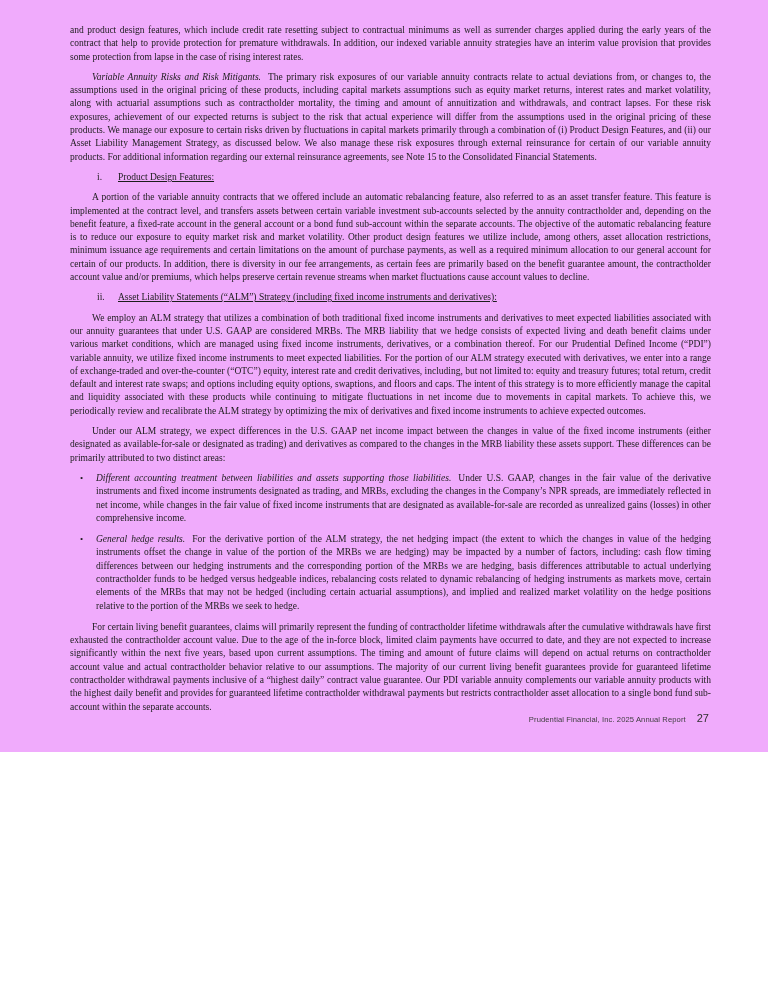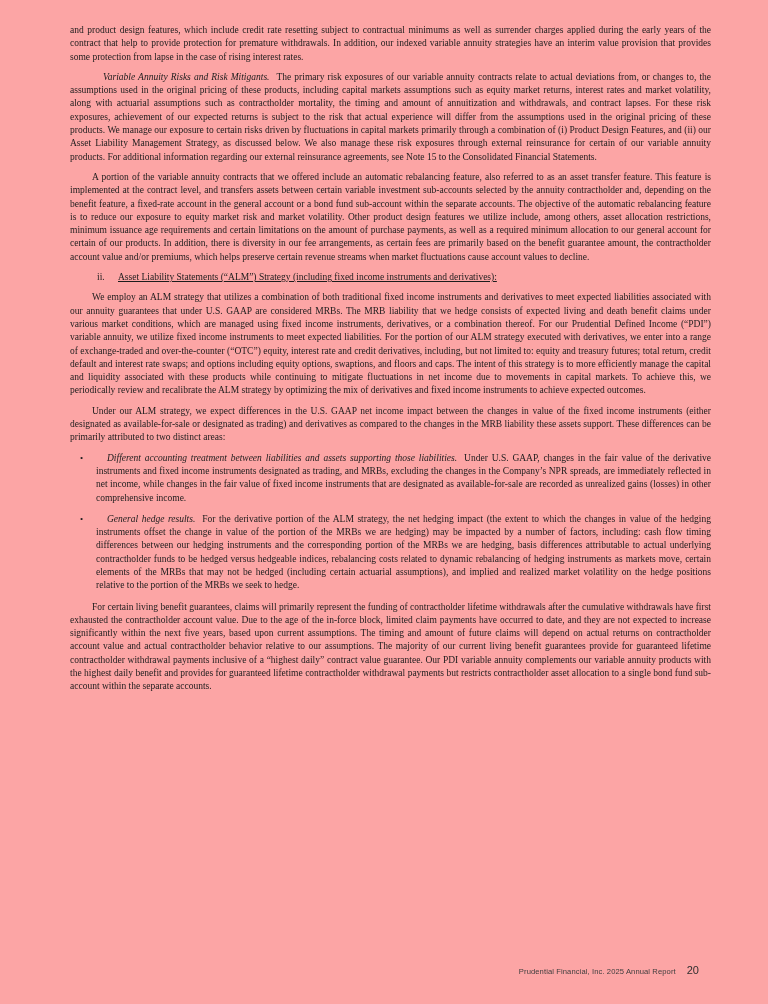--- a/index.html
+++ b/index.html
@@ -1,39 +1,39 @@
 <!DOCTYPE html>
 <html><head>
 <meta charset="utf-8">
 <style>
   html, body { margin: 0; padding: 0; background: #ffffff; }
   .page {
     position: relative;
     width: 768px;
-    height: 1004px;
-    background: #fca5a5;
+    height: 752px;
+    background: #f0abfc;
     font-family: "Liberation Serif", serif;
     color: #1c1c1c;
     overflow: hidden;
   }
   .content {
     position: absolute;
     left: 70px;
     top: 24px;
     width: 641px;
   }
   .para {
     font-size: 9.5px;
     line-height: 13.3px;
     text-align: justify;
     margin: 0 0 7px 0;
     text-indent: 22px;
   }
   .para.no-indent { text-indent: 0; }
-  .lead-italic { font-style: italic; margin-right: 7px; margin-left: 11px; }
+  .lead-italic { font-style: italic; margin-right: 7px; }
   .heading-num {
     font-size: 9.5px;
     line-height: 13.3px;
     margin: 6px 0 7px 0;
     padding-left: 27px;
   }
   .heading-num .num {
     display: inline-block;
     width: 21px;
   }
@@ -55,21 +55,21 @@
   .psr-heading {
     font-style: italic;
     font-size: 10.5px;
     line-height: 14px;
     padding-left: 25px;
     margin: 26px 0 9px 0;
     color: #2a2a2a;
   }
   .footer {
     position: absolute;
-    right: 69px;
+    right: 59px;
     bottom: 28px;
     display: flex;
     align-items: baseline;
     gap: 11px;
     font-family: "Liberation Sans", sans-serif;
   }
   .footer .report-title { font-size: 7.6px; color: #3d3d3d; letter-spacing: 0.1px; }
   .footer .page-num { font-size: 11px; color: #2f2f2f; }
 </style>
 </head>
@@ -77,20 +77,23 @@
 
 <div class="page">
   <div class="content">
 
     <p class="para no-indent">and product design features, which include credit rate resetting subject to contractual minimums as well as surrender charges applied during the early years of the contract that help to provide protection for premature withdrawals. In addition, our indexed variable annuity strategies have an interim value provision that provides some protection from lapse in the case of rising interest rates.</p>
 
     <p class="para">
       <span class="lead-italic">Variable Annuity Risks and Risk Mitigants.</span><span>The primary risk exposures of our variable annuity contracts relate to actual deviations from, or changes to, the assumptions used in the original pricing of these products, including capital markets assumptions such as equity market returns, interest rates and market volatility, along with actuarial assumptions such as contractholder mortality, the timing and amount of annuitization and withdrawals, and contract lapses. For these risk exposures, achievement of our expected returns is subject to the risk that actual experience will differ from the assumptions used in the original pricing of these products. We manage our exposure to certain risks driven by fluctuations in capital markets primarily through a combination of (i) Product Design Features, and (ii) our Asset Liability Management Strategy, as discussed below. We also manage these risk exposures through external reinsurance for certain of our variable annuity products. For additional information regarding our external reinsurance agreements, see Note 15 to the Consolidated Financial Statements.</span>
     </p>
 
+    <div class="heading-num">
+      <span class="num">i.</span><span class="label">Product Design Features:</span>
+    </div>
 
     <p class="para">A portion of the variable annuity contracts that we offered include an automatic rebalancing feature, also referred to as an asset transfer feature. This feature is implemented at the contract level, and transfers assets between certain variable investment sub-accounts selected by the annuity contractholder and, depending on the benefit feature, a fixed-rate account in the general account or a bond fund sub-account within the separate accounts. The objective of the automatic rebalancing feature is to reduce our exposure to equity market risk and market volatility. Other product design features we utilize include, among others, asset allocation restrictions, minimum issuance age requirements and certain limitations on the amount of purchase payments, as well as a required minimum allocation to our general account for certain of our products. In addition, there is diversity in our fee arrangements, as certain fees are primarily based on the benefit guarantee amount, the contractholder account value and/or premiums, which helps preserve certain revenue streams when market fluctuations cause account values to decline.</p>
 
     <div class="heading-num">
       <span class="num">ii.</span><span class="label">Asset Liability Statements (“ALM”) Strategy (including fixed income instruments and derivatives):</span>
     </div>
 
     <p class="para">We employ an ALM strategy that utilizes a combination of both traditional fixed income instruments and derivatives to meet expected liabilities associated with our annuity guarantees that under U.S. GAAP are considered MRBs. The MRB liability that we hedge consists of expected living and death benefit claims under various market conditions, which are managed using fixed income instruments, derivatives, or a combination thereof. For our Prudential Defined Income (“PDI”) variable annuity, we utilize fixed income instruments to meet expected liabilities. For the portion of our ALM strategy executed with derivatives, we enter into a range of exchange-traded and over-the-counter (“OTC”) equity, interest rate and credit derivatives, including, but not limited to: equity and treasury futures; total return, credit default and interest rate swaps; and options including equity options, swaptions, and floors and caps. The intent of this strategy is to more efficiently manage the capital and liquidity associated with these products while continuing to mitigate fluctuations in net income due to movements in capital markets. To achieve this, we periodically review and recalibrate the ALM strategy by optimizing the mix of derivatives and fixed income instruments to achieve expected outcomes.</p>
 
     <p class="para">Under our ALM strategy, we expect differences in the U.S. GAAP net income impact between the changes in value of the fixed income instruments (either designated as available-for-sale or designated as trading) and derivatives as compared to the changes in the MRB liability these assets support. These differences can be primarily attributed to two distinct areas:</p>
@@ -105,15 +108,15 @@
       <span class="lead-italic">General hedge results.</span><span>For the derivative portion of the ALM strategy, the net hedging impact (the extent to which the changes in value of the hedging instruments offset the change in value of the portion of the MRBs we are hedging) may be impacted by a number of factors, including: cash flow timing differences between our hedging instruments and the corresponding portion of the MRBs we are hedging, basis differences attributable to actual underlying contractholder funds to be hedged versus hedgeable indices, rebalancing costs related to dynamic rebalancing of hedging instruments as markets move, certain elements of the MRBs that may not be hedged (including certain actuarial assumptions), and implied and realized market volatility on the hedge positions relative to the portion of the MRBs we seek to hedge.</span>
     </div>
 
 
     <p class="para">For certain living benefit guarantees, claims will primarily represent the funding of contractholder lifetime withdrawals after the cumulative withdrawals have first exhausted the contractholder account value. Due to the age of the in-force block, limited claim payments have occurred to date, and they are not expected to increase significantly within the next five years, based upon current assumptions. The timing and amount of future claims will depend on actual returns on contractholder account value and actual contractholder behavior relative to our assumptions. The majority of our current living benefit guarantees provide for guaranteed lifetime contractholder withdrawal payments inclusive of a “highest daily” contract value guarantee. Our PDI variable annuity complements our variable annuity products with the highest daily benefit and provides for guaranteed lifetime contractholder withdrawal payments but restricts contractholder asset allocation to a single bond fund sub-account within the separate accounts.</p>
 
   </div>
 
   <div class="footer">
     <span class="report-title">Prudential Financial, Inc. 2025 Annual Report</span>
-    <span class="page-num">20</span>
+    <span class="page-num">27</span>
   </div>
 </div>
 
 </body></html>

